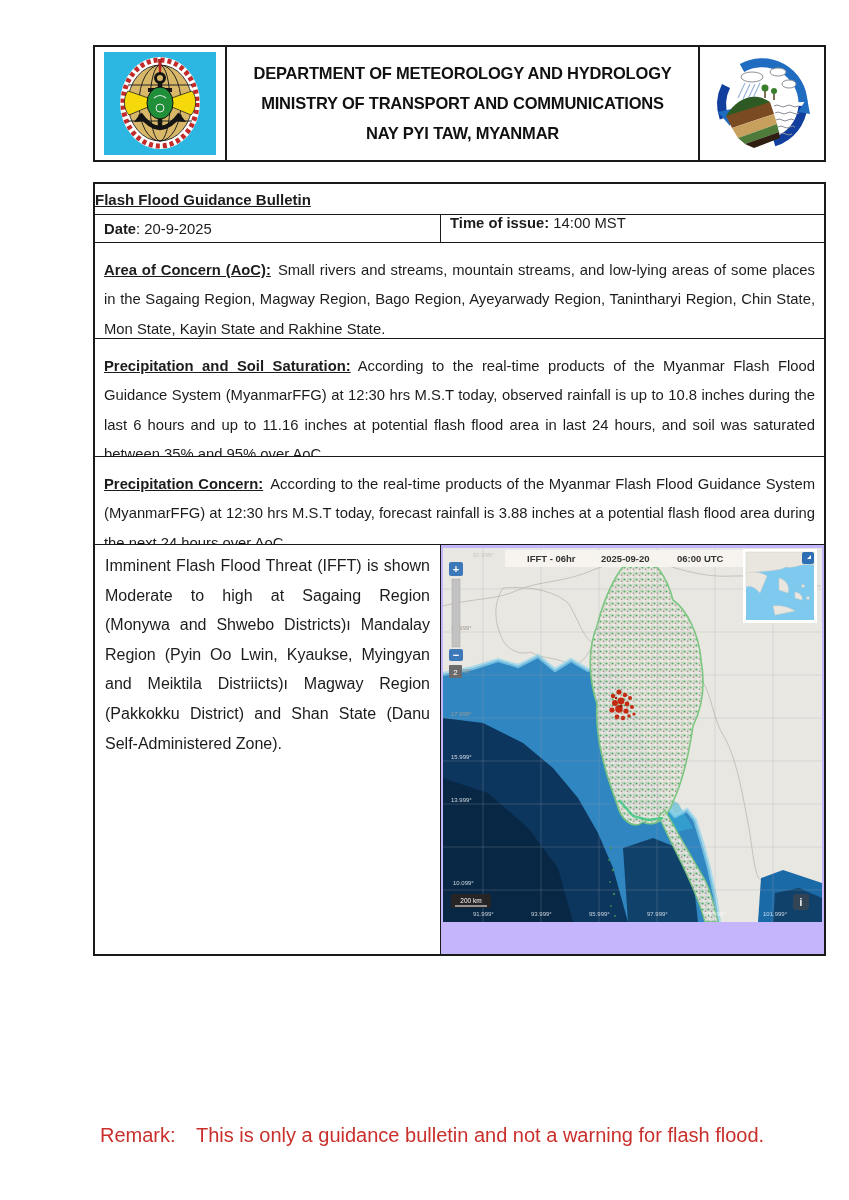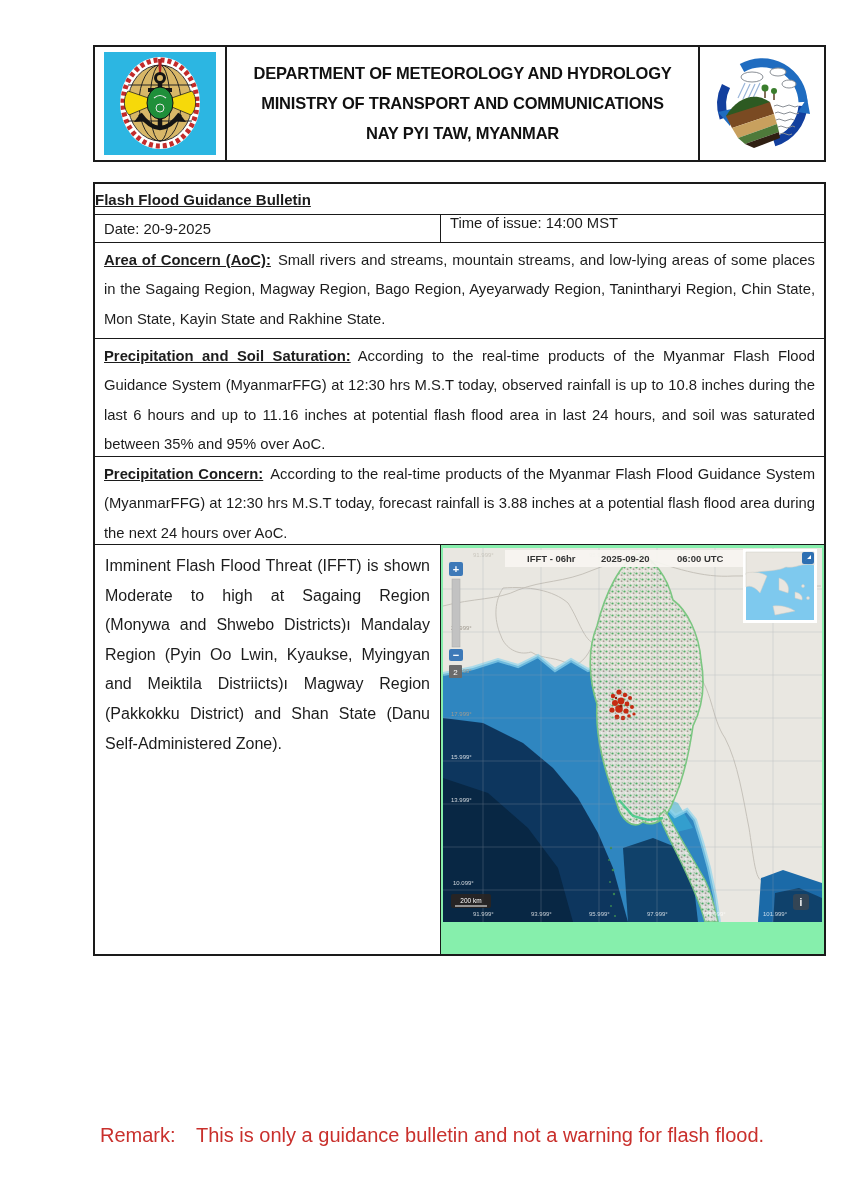--- a/index.html
+++ b/index.html
@@ -16,29 +16,29 @@
 
   
   .tbl{left:93px;top:182px;width:733px;border:2px solid #1a1a1a;background:#fff}
   .row{box-sizing:border-box;overflow:hidden}
   .row + .row{border-top:1.5px solid #1a1a1a}
   .title-row{height:30px;display:flex;align-items:center;font-weight:bold;font-size:15px}
   .u{text-decoration:underline}
   .date-row{height:28px;display:flex;font-size:14.8px}
   .date-cell{width:346px;border-right:1.5px solid #1a1a1a;display:flex;align-items:center;padding:0 9px;box-sizing:border-box}
   .time-cell{flex:1;display:flex;align-items:flex-start;padding:0 9px}
-  .b{font-weight:normal}
-  .text-row{padding:3px 9px 0 9px;font-size:14.8px;line-height:29.4px;text-align:justify}
+  .b{font-weight:bold}
+  .text-row{padding:13px 9px 0 9px;font-size:14.8px;line-height:29.4px;text-align:justify}
   .lead{font-weight:bold;text-decoration:underline;margin-right:7px}
   .h-aoc{height:96px}.h-ps{height:118px}.h-fc{height:88px}
   .ifft-row{height:410px;display:flex}
   .ifft-left{width:346px;border-right:1.5px solid #1a1a1a;padding:6px 10px 0 10px;box-sizing:border-box}
   .ifft-head{font-weight:bold;text-decoration:underline;font-size:15px;line-height:28px}
   .ifft-body{font-size:16px;line-height:29.6px;text-align:justify}
-  .map-cell{flex:1;position:relative;background:#86efac}
+  .map-cell{flex:1;position:relative;background:#c4b5fd}
   .map-svg{position:absolute;left:2px;top:3px}
 
   
   .remark{left:100px;top:1124px;font-size:20px;display:flex}
   .remark-label{width:96px}
 </style>
 </head>
 <body>
 
 <div class="abs hdr">

